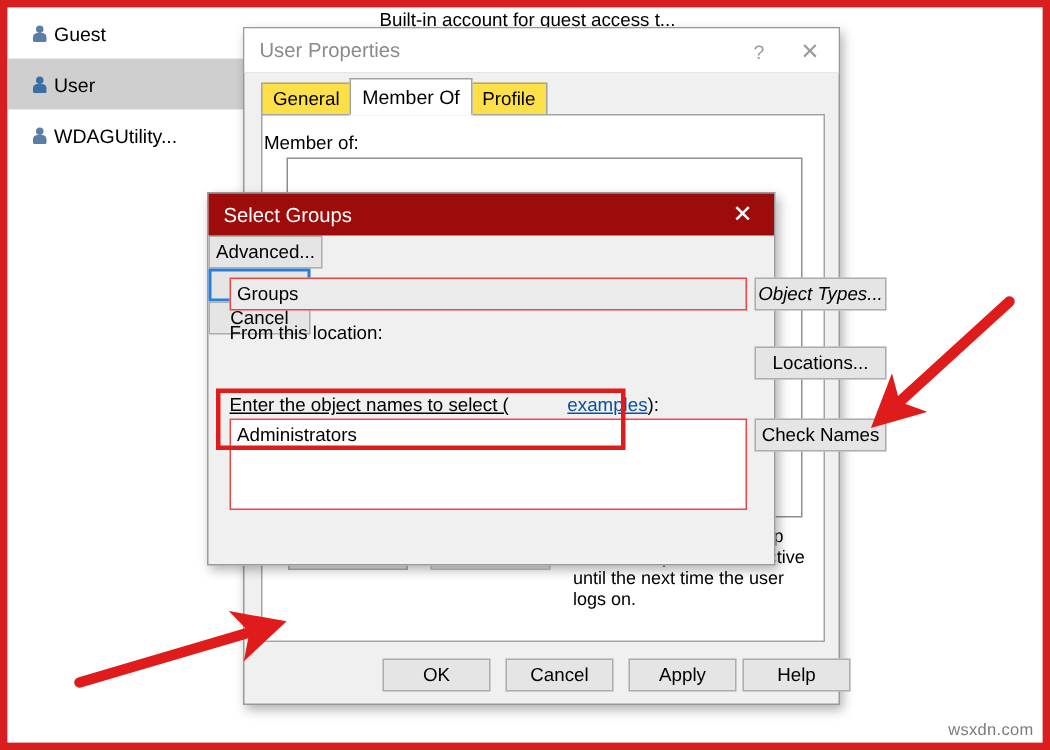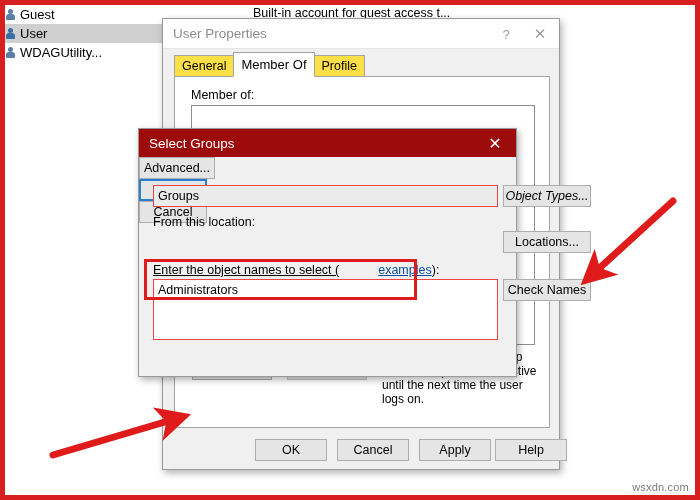--- a/index.html
+++ b/index.html
@@ -22,21 +22,21 @@
   
   #console-bg {
     left: 0; top: 0; width: 690px; height: 490px;
     background: #ffffff;
   }
   #user-list {
     left: 0; top: 0; width: 160px; height: 60px;
   }
   .user-row {
     display: flex; align-items: center;
-    height: 19px; padding-left: 0;
+    height: 34px; padding-left: 16px;
     font-size: 13px; color: #000;
   }
   .user-row.selected { background: #cfcfcf; }
   .user-icon {
     width: 11px; height: 13px; margin-right: 4px;
     position: relative; flex: none;
   }
   .user-icon i {
     position: absolute; display: block;
     background: #5a7ea8;
@@ -105,21 +105,21 @@
     z-index: 3;
     font-size: 13px;
   }
   #tabpage {
     position: absolute;
     left: 11px; top: 57px; width: 376px; height: 352px;
     background: #ffffff;
     border: 1px solid #a4a4a4;
   }
   #memberof-label {
-    position: absolute; left: 16px; top: 11px;
+    position: absolute; left: 1px; top: 11px;
     font-size: 12.5px; color: #000;
   }
   #memberof-list {
     position: absolute; left: 16px; top: 28px;
     width: 344px; height: 240px;
     background: #ffffff; border: 1px solid #8e8e8e;
   }
   #btn-add {
     position: absolute; left: 17px; top: 281px;
     width: 80px; height: 22px;

